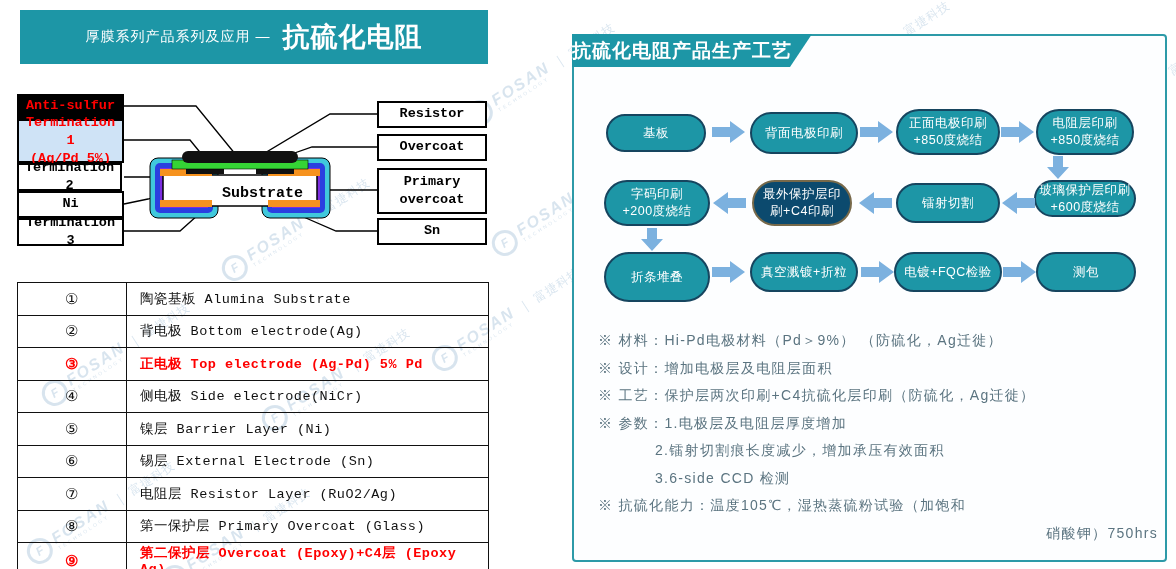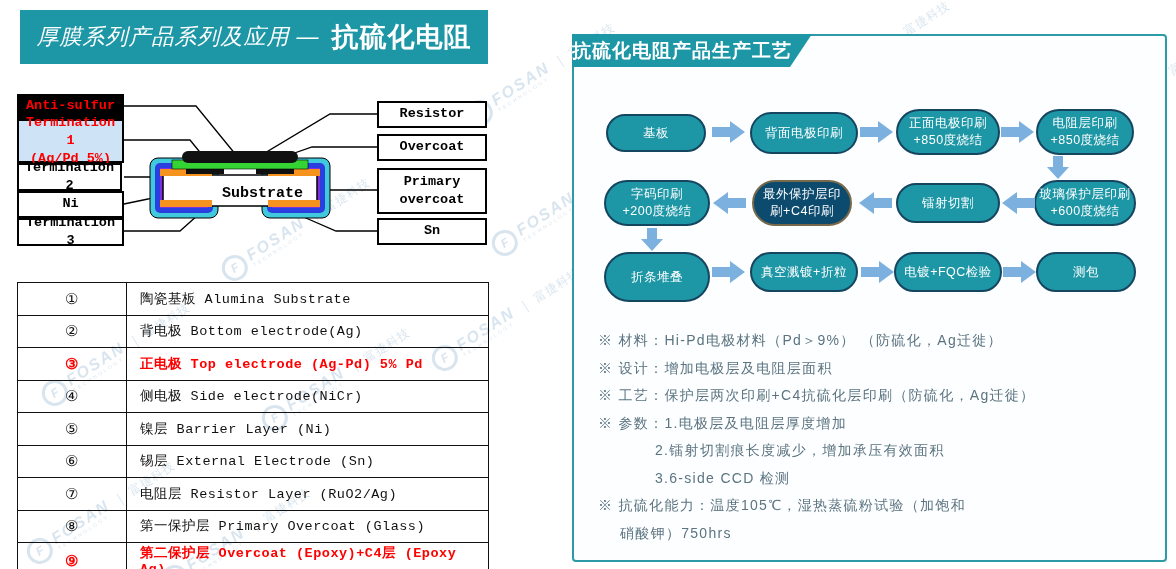--- a/index.html
+++ b/index.html
@@ -13,21 +13,21 @@
       display:flex;align-items:center;justify-content:center;font-weight:bold;font-style:italic;font-size:12px;}
   .wm-text{display:flex;flex-direction:column;line-height:1;}
   .wm-brand{font-size:16px;font-weight:bold;font-style:italic;letter-spacing:2px;}
   .wm-sub{font-size:5px;letter-spacing:2.5px;}
   .wm-sep{font-size:13px;margin:0 2px;}
   .wm-cn{font-size:12px;letter-spacing:1px;}
 
   
   .lh{position:absolute;left:20px;top:10px;width:468px;height:54px;background:#1d96a6;color:#fff;
       display:flex;align-items:center;justify-content:center;gap:12px;}
-  .lh-prefix{font-size:22px;letter-spacing:1px;font-style:italic;}
+  .lh-prefix{font-size:14px;letter-spacing:1px;}
   .lh-main{font-size:27px;font-weight:bold;letter-spacing:1px;}
 
   
   .dlabel{position:absolute;border:2px solid #000;background:#fff;display:flex;align-items:center;
       justify-content:center;text-align:center;font-family:"Liberation Mono",monospace;font-weight:bold;
       font-size:13.5px;line-height:1.35;white-space:pre-line;box-sizing:border-box;}
   .red-text{color:#fe0000;}
   .lb0{left:17px;top:94px;width:107px;height:25px;background:#000000;}
   .lb1{left:17px;top:119px;width:107px;height:44px;background:#cfe3f6;}
   .lb2{left:17px;top:163px;width:105px;height:28px;}
@@ -61,34 +61,34 @@
       display:flex;align-items:center;justify-content:center;text-align:center;font-size:12.5px;
       line-height:1.35;white-space:pre-line;box-sizing:border-box;letter-spacing:.5px;}
   .fnode.hl{background:#0c4a6e;border-color:#77694a;}
   .n11{left:606px;top:114px;width:100px;height:38px;}
   .n12{left:750px;top:112px;width:108px;height:42px;}
   .n13{left:896px;top:109px;width:104px;height:46px;}
   .n14{left:1036px;top:109px;width:98px;height:46px;}
   .n21{left:604px;top:180px;width:106px;height:46px;}
   .n22{left:752px;top:180px;width:100px;height:46px;}
   .n23{left:896px;top:183px;width:104px;height:40px;}
-  .n24{left:1034px;top:180px;width:102px;height:46px;text-align:center;}
+  .n24{left:1034px;top:180px;width:102px;height:37px;text-align:center;}
   .n31{left:604px;top:252px;width:106px;height:50px;}
   .n32{left:750px;top:252px;width:108px;height:40px;}
   .n33{left:894px;top:252px;width:108px;height:40px;}
   .n34{left:1036px;top:252px;width:100px;height:40px;}
   .fa{position:absolute;}
   .fa.left svg{transform:scaleX(-1);}
 
   
   .notes{position:absolute;left:598px;top:331px;width:560px;color:#5b7480;font-size:14px;
       letter-spacing:1.3px;}
   .note-line{margin-bottom:9.5px;line-height:18px;}
   .ind1{padding-left:57px;}
-  .ind2{padding-left:22px;}
+  .ind2{padding-left:22px;text-align:right;}
 </style>
 </head>
 <body>
 
 <div class="stage">
 
   <div class="wm" style="left:455px;top:60px;">
     <span class="wm-circle">F</span>
     <span class="wm-text">
         <span class="wm-brand">FOSAN</span>

